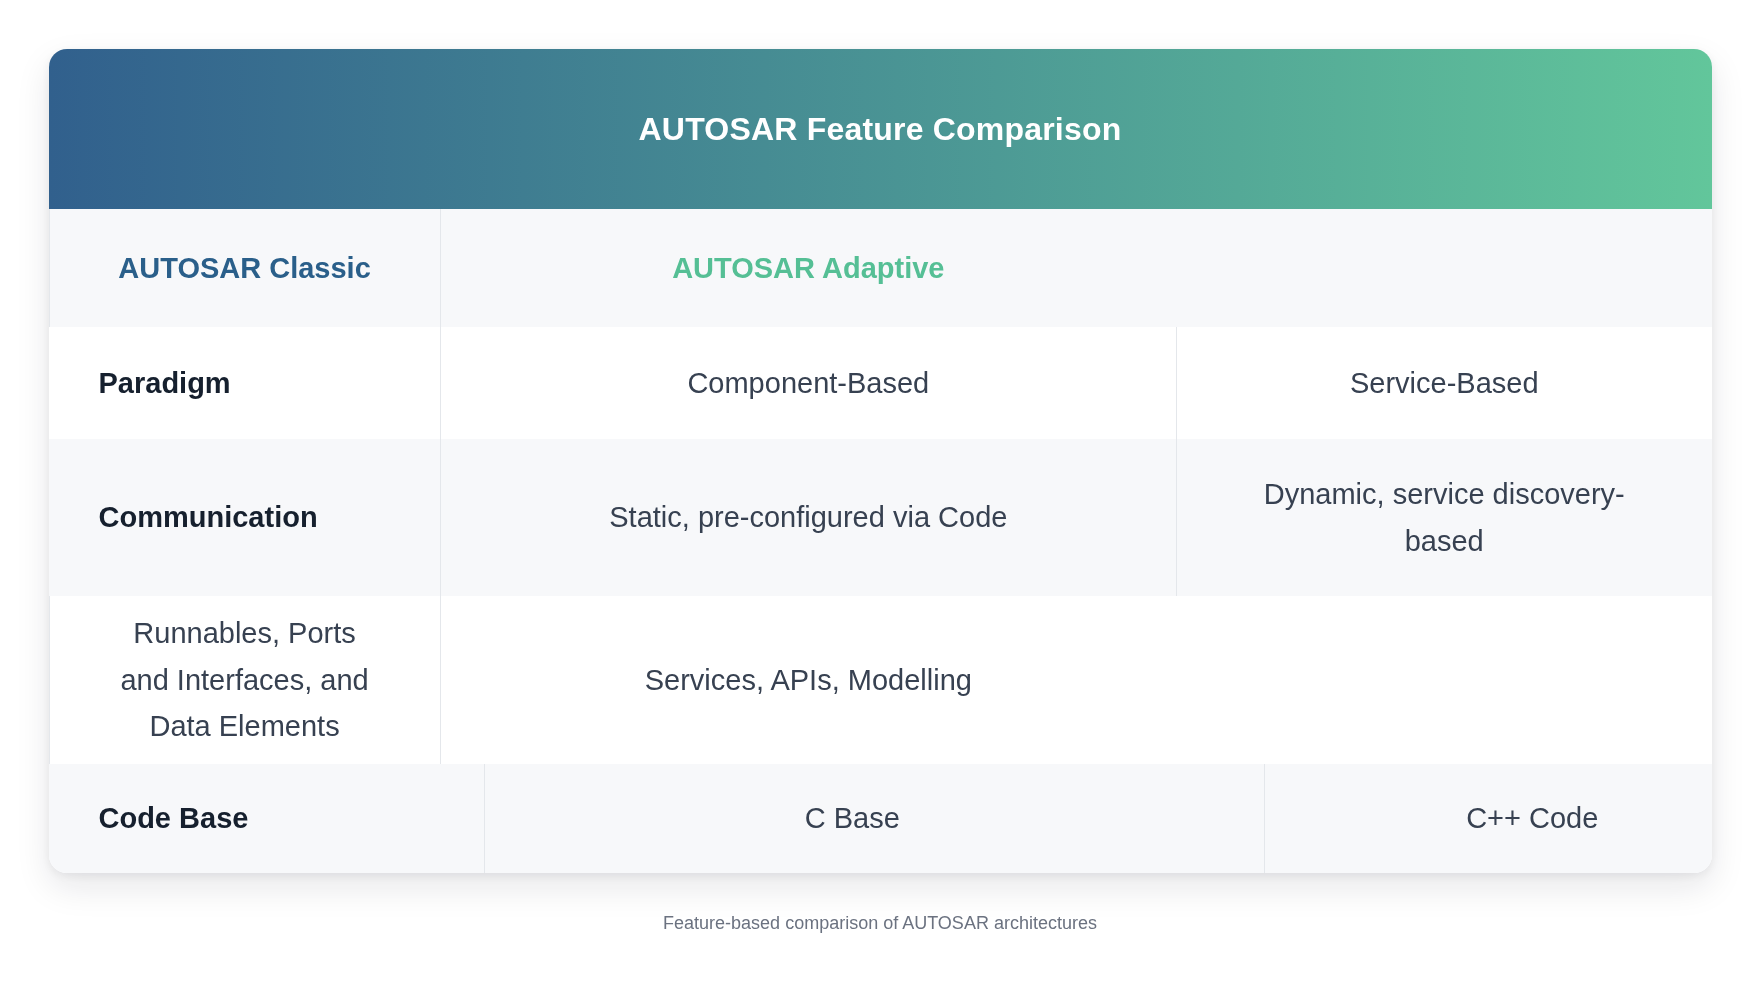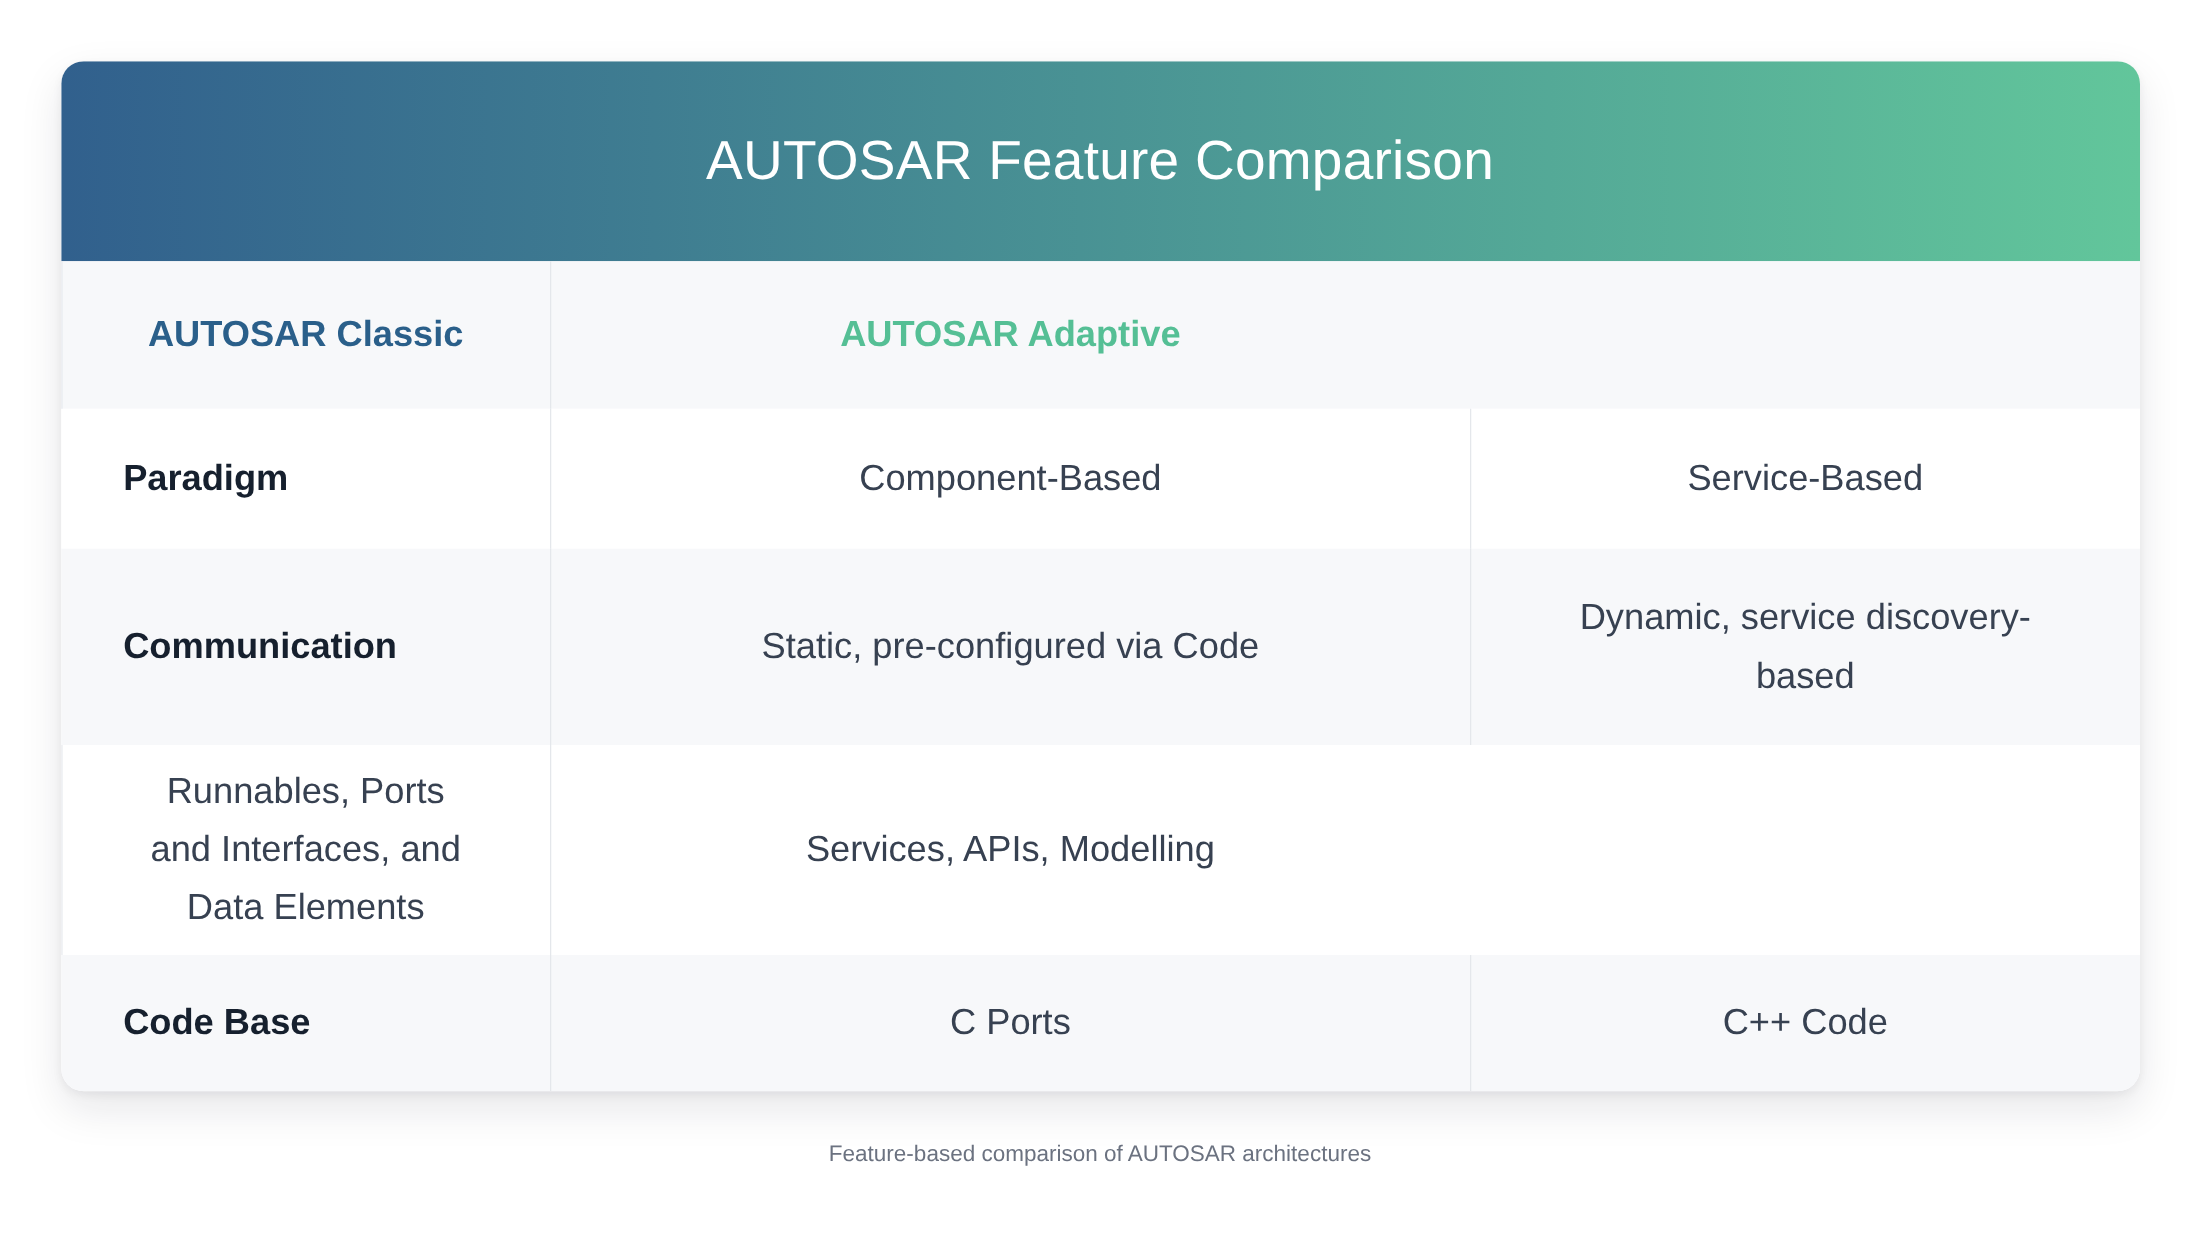--- a/index.html
+++ b/index.html
@@ -19,34 +19,34 @@
   }
   .card-header {
     height: 160px;
     display: flex;
     align-items: center;
     justify-content: center;
     background: linear-gradient(90deg, var(--gradient-start, #31608d) 0%, var(--gradient-end, #62c69b) 100%);
   }
   .card-title {
     color: #ffffff;
-    font-size: 44px;
-    font-weight: 400;
+    font-size: 32px;
+    font-weight: 700;
     letter-spacing: 0.2px;
   }
   .comp-table { width: 100%; }
   .row {
     display: grid;
     grid-template-columns: 23.52% 44.28% 32.20%;
   }
   .row-head  { min-height: 118px; background: var(--stripe, #f7f8fa); }
   .row-1     { min-height: 112px; background: #ffffff; }
   .row-2     { min-height: 157px; background: var(--stripe, #f7f8fa); }
   .row-3     { min-height: 168px; background: #ffffff; }
-  .row-4     { min-height: 109px; background: var(--stripe, #f7f8fa); }
+  .row-4     { min-height: 109px; background: var(--stripe, #f7f8fa); gap: 44px; }
   .cell {
     display: flex;
     align-items: center;
     font-size: 29px;
     line-height: 1.6;
     color: var(--value-text, #374151);
   }
   .cell-label {
     justify-content: flex-start;
     padding: 18px 30px 18px 50px;
@@ -96,20 +96,20 @@
       <div class="cell cell-value col-3">Dynamic, service discovery-based</div>
     </div>
 
     <div class="row row-3">
       <div class="cell cell-value col-2">Runnables, Ports and Interfaces, and Data Elements</div>
       <div class="cell cell-value col-3">Services, APIs, Modelling</div>
     </div>
 
     <div class="row row-4">
       <div class="cell cell-label col-1">Code Base</div>
-      <div class="cell cell-value col-2">C Ports</div>
+      <div class="cell cell-value col-2">C Base</div>
       <div class="cell cell-value col-3">C++ Code</div>
     </div>
 
   </div>
 </div>
 
 <div class="caption">Feature-based comparison of AUTOSAR architectures</div>
 
 </body></html>

